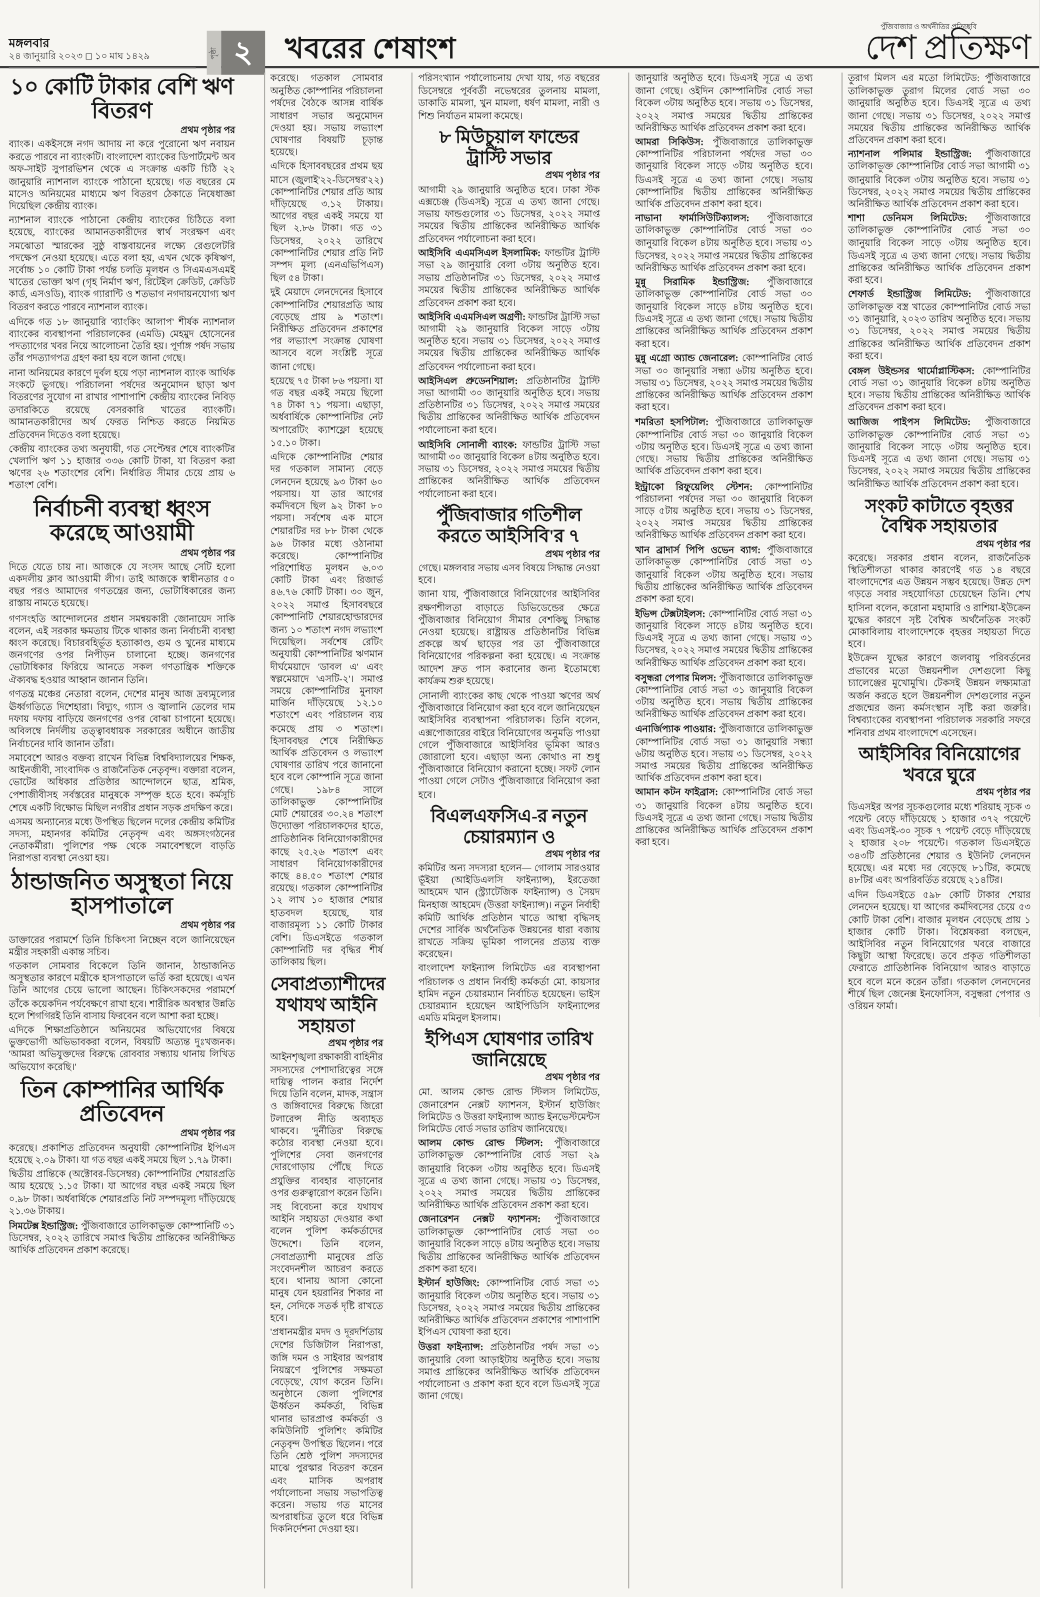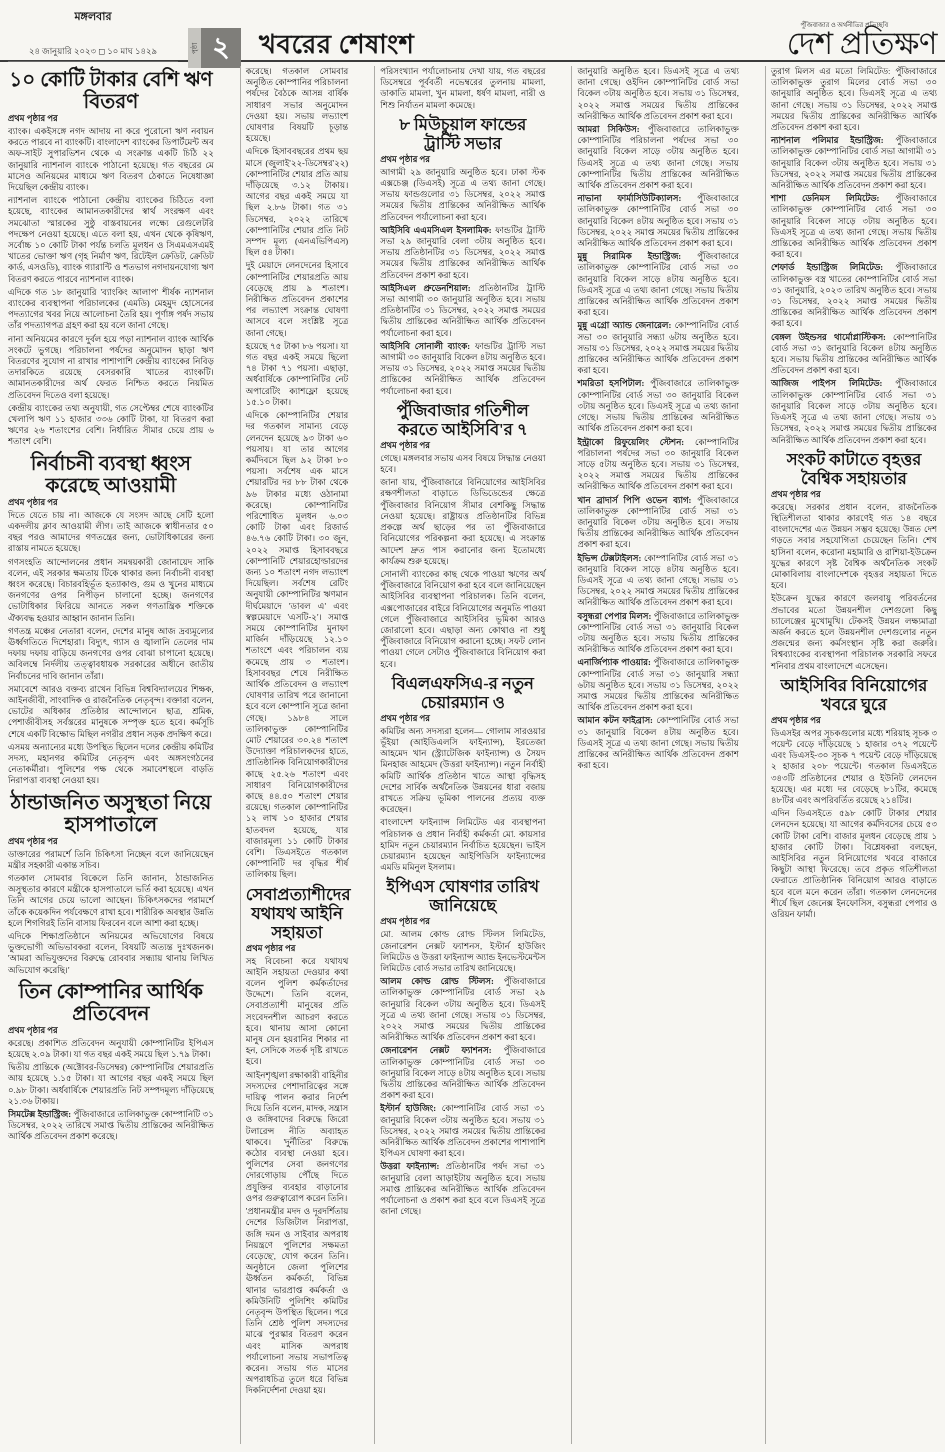--- a/index.html
+++ b/index.html
@@ -6,23 +6,23 @@
   .page{
     position:relative;width:945px;height:1452px;margin:0 auto;
     background:#f7f6f2;color:#171717;overflow:hidden;
     font-family:"Liberation Serif","DejaVu Serif",serif;
   }
   
   .masthead-bar{
     display:flex;align-items:flex-end;height:62px;
     border-bottom:2px solid #3c3c3c;padding:0 8px;box-sizing:border-box;
   }
-  .date-block{width:170px;text-align:center;padding-bottom:4px;border-bottom:1px solid #6b6b6b;margin-bottom:-2px;}
+  .date-block{width:170px;text-align:left;padding-bottom:4px;border-bottom:1px solid #6b6b6b;margin-bottom:-2px;}
   .weekday{font-weight:bold;font-size:11px;line-height:12px;}
-  .date-line{font-size:8.5px;line-height:11px;color:#333;margin-top:24px;}
+  .date-line{font-size:8.5px;line-height:11px;color:#333;}
   .pageno-group{display:flex;align-items:flex-end;margin:0 8px -8px 10px;}
   .page-strip{
     width:13px;height:40px;background:#c6c5c0;color:#4a4a4a;
     display:flex;align-items:center;justify-content:center;
     font-size:7px;writing-mode:vertical-rl;transform:rotate(180deg);
   }
   .pageno-box{
     width:40px;height:40px;background:#7f7e7a;color:#fff;
     display:flex;align-items:center;justify-content:center;
     font-size:27px;font-weight:bold;
@@ -35,21 +35,21 @@
   
   .content{display:flex;align-items:stretch;height:1382px;padding:4px 8px 0;box-sizing:border-box;gap:21px;}
   .col{overflow:hidden;box-sizing:border-box;padding:0 5px;height:100%;}
   .col + .col{border-left:1px solid #adaca7;}
   .col:first-child{padding-left:0;}
   .col:last-child{padding-right:0;}
   .article{margin-bottom:4px;}
   h2{margin:2px 0 0;text-align:center;font-weight:bold;}
   .h-lg{font-size:20px;line-height:22px;}
   .h-md{font-size:16.5px;line-height:19px;}
-  .continued{text-align:left;font-size:8.5px;font-weight:bold;line-height:10px;margin:1px 0 3px;}
+  .continued{text-align:right;font-size:8.5px;font-weight:bold;line-height:10px;margin:1px 0 3px;}
   p{font-size:8.6px;line-height:11.2px;text-align:justify;margin:0 0 2px;}
   p .lead{font-weight:bold;}
 </style>
 </head>
 <body>
 
 <div class="page">
 
   <header class="masthead-bar">
     <div class="date-block">
@@ -107,34 +107,35 @@
         <section class="article">
           <p>করেছে। গতকাল সোমবার অনুষ্ঠিত কোম্পানির পরিচালনা পর্ষদের বৈঠকে আসন্ন বার্ষিক সাধারণ সভার অনুমোদন দেওয়া হয়। সভায় লভ্যাংশ ঘোষণার বিষয়টি চূড়ান্ত হয়েছে।</p>
           <p>এদিকে হিসাববছরের প্রথম ছয় মাসে (জুলাই'২২-ডিসেম্বর'২২) কোম্পানিটির শেয়ার প্রতি আয় দাঁড়িয়েছে ৩.১২ টাকায়। আগের বছর একই সময়ে যা ছিল ২.৮৬ টাকা। গত ৩১ ডিসেম্বর, ২০২২ তারিখে কোম্পানিটির শেয়ার প্রতি নিট সম্পদ মূল্য (এনএভিপিএস) ছিল ৫৪ টাকা।</p>
           <p>দুই মেয়াদে লেনদেনের হিসাবে কোম্পানিটির শেয়ারপ্রতি আয় বেড়েছে প্রায় ৯ শতাংশ। নিরীক্ষিত প্রতিবেদন প্রকাশের পর লভ্যাংশ সংক্রান্ত ঘোষণা আসবে বলে সংশ্লিষ্ট সূত্রে জানা গেছে।</p>
           <p>হয়েছে ৭৫ টাকা ৮৬ পয়সা। যা গত বছর একই সময়ে ছিলো ৭৪ টাকা ৭১ পয়সা। এছাড়া, অর্ধবার্ষিকে কোম্পানিটির নেট অপারেটিং ক্যাশফ্লো হয়েছে ১৫.১০ টাকা।</p>
           <p>এদিকে কোম্পানিটির শেয়ার দর গতকাল সামান্য বেড়ে লেনদেন হয়েছে ৯৩ টাকা ৬০ পয়সায়। যা তার আগের কর্মদিবসে ছিল ৯২ টাকা ৮০ পয়সা। সর্বশেষ এক মাসে শেয়ারটির দর ৮৮ টাকা থেকে ৯৬ টাকার মধ্যে ওঠানামা করেছে। কোম্পানিটির পরিশোধিত মূলধন ৬.০৩ কোটি টাকা এবং রিজার্ভ ৪৬.৭৬ কোটি টাকা। ৩০ জুন, ২০২২ সমাপ্ত হিসাববছরে কোম্পানিটি শেয়ারহোল্ডারদের জন্য ১০ শতাংশ নগদ লভ্যাংশ দিয়েছিল। সর্বশেষ রেটিং অনুযায়ী কোম্পানিটির ঋণমান দীর্ঘমেয়াদে 'ডাবল এ' এবং স্বল্পমেয়াদে 'এসটি-২'। সমাপ্ত সময়ে কোম্পানিটির মুনাফা মার্জিন দাঁড়িয়েছে ১২.১০ শতাংশে এবং পরিচালন ব্যয় কমেছে প্রায় ৩ শতাংশ। হিসাববছর শেষে নিরীক্ষিত আর্থিক প্রতিবেদন ও লভ্যাংশ ঘোষণার তারিখ পরে জানানো হবে বলে কোম্পানি সূত্রে জানা গেছে। ১৯৮৪ সালে তালিকাভুক্ত কোম্পানিটির মোট শেয়ারের ৩০.২৪ শতাংশ উদ্যোক্তা পরিচালকদের হাতে, প্রাতিষ্ঠানিক বিনিয়োগকারীদের কাছে ২৫.২৬ শতাংশ এবং সাধারণ বিনিয়োগকারীদের কাছে ৪৪.৫০ শতাংশ শেয়ার রয়েছে। গতকাল কোম্পানিটির ১২ লাখ ১০ হাজার শেয়ার হাতবদল হয়েছে, যার বাজারমূল্য ১১ কোটি টাকার বেশি। ডিএসইতে গতকাল কোম্পানিটি দর বৃদ্ধির শীর্ষ তালিকায় ছিল।</p>
         </section>
         <section class="article">
           <h2 class="h-md">সেবাপ্রত্যাশীদের যথাযথ আইনি সহায়তা</h2>
           <div class="continued">প্রথম পৃষ্ঠার পর</div>
+          <p>আইনশৃঙ্খলা রক্ষাকারী বাহিনীর সদস্যদের পেশাদারিত্বের সঙ্গে দায়িত্ব পালন করার নির্দেশ দিয়ে তিনি বলেন, মাদক, সন্ত্রাস ও জঙ্গিবাদের বিরুদ্ধে জিরো টলারেন্স নীতি অব্যাহত থাকবে। 'দুর্নীতির' বিরুদ্ধে কঠোর ব্যবস্থা নেওয়া হবে। পুলিশের সেবা জনগণের দোরগোড়ায় পৌঁছে দিতে প্রযুক্তির ব্যবহার বাড়ানোর ওপর গুরুত্বারোপ করেন তিনি।</p>
           <p>সহ বিবেচনা করে যথাযথ আইনি সহায়তা দেওয়ার কথা বলেন পুলিশ কর্মকর্তাদের উদ্দেশে। তিনি বলেন, সেবাপ্রত্যাশী মানুষের প্রতি সংবেদনশীল আচরণ করতে হবে। থানায় আসা কোনো মানুষ যেন হয়রানির শিকার না হন, সেদিকে সতর্ক দৃষ্টি রাখতে হবে।</p>
-          <p>আইনশৃঙ্খলা রক্ষাকারী বাহিনীর সদস্যদের পেশাদারিত্বের সঙ্গে দায়িত্ব পালন করার নির্দেশ দিয়ে তিনি বলেন, মাদক, সন্ত্রাস ও জঙ্গিবাদের বিরুদ্ধে জিরো টলারেন্স নীতি অব্যাহত থাকবে। 'দুর্নীতির' বিরুদ্ধে কঠোর ব্যবস্থা নেওয়া হবে। পুলিশের সেবা জনগণের দোরগোড়ায় পৌঁছে দিতে প্রযুক্তির ব্যবহার বাড়ানোর ওপর গুরুত্বারোপ করেন তিনি।</p>
           <p>'প্রধানমন্ত্রীর মদদ ও দূরদর্শিতায় দেশের ডিজিটাল নিরাপত্তা, জঙ্গি দমন ও সাইবার অপরাধ নিয়ন্ত্রণে পুলিশের সক্ষমতা বেড়েছে', যোগ করেন তিনি। অনুষ্ঠানে জেলা পুলিশের ঊর্ধ্বতন কর্মকর্তা, বিভিন্ন থানার ভারপ্রাপ্ত কর্মকর্তা ও কমিউনিটি পুলিশিং কমিটির নেতৃবৃন্দ উপস্থিত ছিলেন। পরে তিনি শ্রেষ্ঠ পুলিশ সদস্যদের মাঝে পুরস্কার বিতরণ করেন এবং মাসিক অপরাধ পর্যালোচনা সভায় সভাপতিত্ব করেন। সভায় গত মাসের অপরাধচিত্র তুলে ধরে বিভিন্ন দিকনির্দেশনা দেওয়া হয়।</p>
         </section>
       </div>
       <div class="col" style="width: 190px;">
         <section class="article">
           <p>পরিসংখ্যান পর্যালোচনায় দেখা যায়, গত বছরের ডিসেম্বরে পূর্ববর্তী নভেম্বরের তুলনায় মামলা, ডাকাতি মামলা, খুন মামলা, ধর্ষণ মামলা, নারী ও শিশু নির্যাতন মামলা কমেছে।</p>
         </section>
         <section class="article">
           <h2 class="h-md">৮ মিউচুয়াল ফান্ডের ট্রাস্টি সভার</h2>
           <div class="continued">প্রথম পৃষ্ঠার পর</div>
           <p>আগামী ২৯ জানুয়ারি অনুষ্ঠিত হবে। ঢাকা স্টক এক্সচেঞ্জ (ডিএসই) সূত্রে এ তথ্য জানা গেছে। সভায় ফান্ডগুলোর ৩১ ডিসেম্বর, ২০২২ সমাপ্ত সময়ের দ্বিতীয় প্রান্তিকের অনিরীক্ষিত আর্থিক প্রতিবেদন পর্যালোচনা করা হবে।</p>
           <p><span class="lead">আইসিবি এএমসিএল ইসলামিক:</span> ফান্ডটির ট্রাস্টি সভা ২৯ জানুয়ারি বেলা ৩টায় অনুষ্ঠিত হবে। সভায় প্রতিষ্ঠানটির ৩১ ডিসেম্বর, ২০২২ সমাপ্ত সময়ের দ্বিতীয় প্রান্তিকের অনিরীক্ষিত আর্থিক প্রতিবেদন প্রকাশ করা হবে।</p>
+          <p><span class="lead">আইসিবি এএমসিএল অগ্রণী:</span> ফান্ডটির ট্রাস্টি সভা আগামী ২৯ জানুয়ারি বিকেল সাড়ে ৩টায় অনুষ্ঠিত হবে। সভায় ৩১ ডিসেম্বর, ২০২২ সমাপ্ত সময়ের দ্বিতীয় প্রান্তিকের অনিরীক্ষিত আর্থিক প্রতিবেদন পর্যালোচনা করা হবে।</p>
           <p><span class="lead">আইসিএল প্রুডেনশিয়াল:</span> প্রতিষ্ঠানটির ট্রাস্টি সভা আগামী ৩০ জানুয়ারি অনুষ্ঠিত হবে। সভায় প্রতিষ্ঠানটির ৩১ ডিসেম্বর, ২০২২ সমাপ্ত সময়ের দ্বিতীয় প্রান্তিকের অনিরীক্ষিত আর্থিক প্রতিবেদন পর্যালোচনা করা হবে।</p>
           <p><span class="lead">আইসিবি সোনালী ব্যাংক:</span> ফান্ডটির ট্রাস্টি সভা আগামী ৩০ জানুয়ারি বিকেল ৪টায় অনুষ্ঠিত হবে। সভায় ৩১ ডিসেম্বর, ২০২২ সমাপ্ত সময়ের দ্বিতীয় প্রান্তিকের অনিরীক্ষিত আর্থিক প্রতিবেদন পর্যালোচনা করা হবে।</p>
         </section>
         <section class="article">
           <h2 class="h-md">পুঁজিবাজার গতিশীল করতে আইসিবি'র ৭</h2>
           <div class="continued">প্রথম পৃষ্ঠার পর</div>
           <p>গেছে। মঙ্গলবার সভায় এসব বিষয়ে সিদ্ধান্ত নেওয়া হবে।</p>
           <p>জানা যায়, পুঁজিবাজারে বিনিয়োগের আইসিবির রক্ষণশীলতা বাড়াতে ডিভিডেন্ডের ক্ষেত্রে পুঁজিবাজার বিনিয়োগ সীমার বেশকিছু সিদ্ধান্ত নেওয়া হয়েছে। রাষ্ট্রায়ত্ত প্রতিষ্ঠানটির বিভিন্ন প্রকল্পে অর্থ ছাড়ের পর তা পুঁজিবাজারে বিনিয়োগের পরিকল্পনা করা হয়েছে। এ সংক্রান্ত আদেশ দ্রুত পাস করানোর জন্য ইতোমধ্যে কার্যক্রম শুরু হয়েছে।</p>
           <p>সোনালী ব্যাংকের কাছ থেকে পাওয়া ঋণের অর্থ পুঁজিবাজারে বিনিয়োগ করা হবে বলে জানিয়েছেন আইসিবির ব্যবস্থাপনা পরিচালক। তিনি বলেন, এক্সপোজারের বাইরে বিনিয়োগের অনুমতি পাওয়া গেলে পুঁজিবাজারে আইসিবির ভূমিকা আরও জোরালো হবে। এছাড়া অন্য কোথাও না শুধু পুঁজিবাজারে বিনিয়োগ করানো হচ্ছে। সফট লোন পাওয়া গেলে সেটাও পুঁজিবাজারে বিনিয়োগ করা হবে।</p>
         </section>

